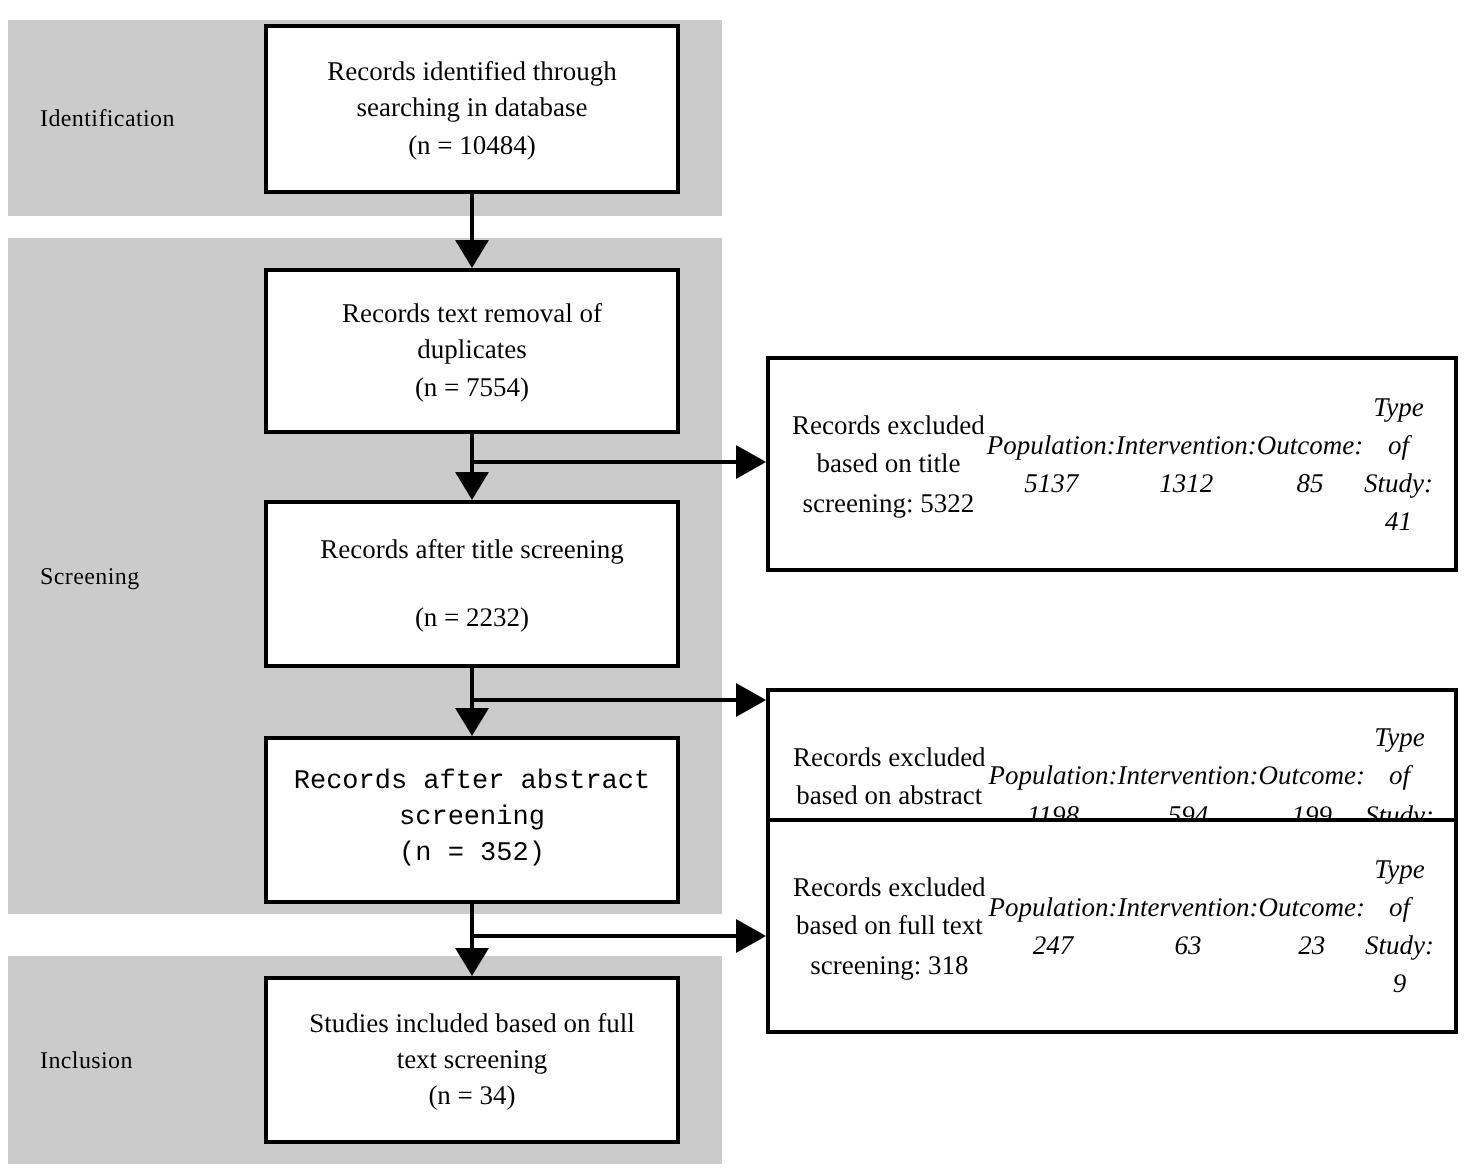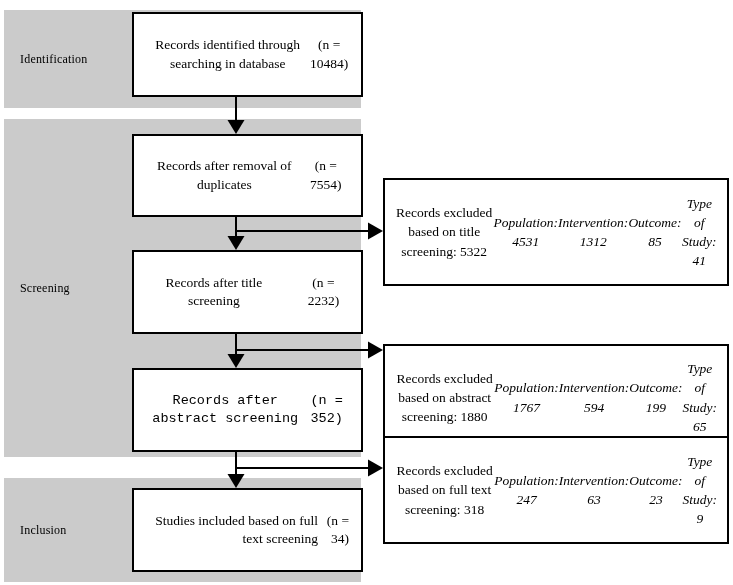--- a/index.html
+++ b/index.html
@@ -30,54 +30,54 @@
   .band1 { top: 10px;  height: 98px;  }
   .band2 { top: 119px; height: 338px; }
   .band3 { top: 478px; height: 104px; }
   .stage-label {
     font-size: 12px;
     letter-spacing: 0.2px;
   }
   .fbox {
     position: absolute;
     left: 132px;
-    width: 231px;
+    width: 208px;
     background: var(--box-bg);
     border: 2px solid var(--border);
     display: flex;
-    flex-direction: row;
+    flex-direction: column;
     justify-content: center;
     align-items: center;
     text-align: center;
     font-size: 13.5px;
     line-height: 1.35;
     padding: 2px 12px;
   }
   .fb1 { top: 12px;  height: 85px; }
   .fb2 { top: 134px; height: 83px; }
   .fb3 { top: 250px; height: 84px; gap: 16px; }
   .fb4 { top: 368px; height: 84px; font-family: Liberation Mono, monospace; }
-  .fb5 { top: 488px; height: 84px; text-align: right; }
+  .fb5 { top: 488px; height: 84px; }
   .ebox {
     position: absolute;
     left: 383px;
     width: 346px;
     background: var(--box-bg);
     border: 2px solid var(--border);
     display: flex;
     justify-content: center;
     align-items: center;
     text-align: center;
     font-size: 13.5px;
     line-height: 1.42;
     padding: 2px 10px;
   }
   .eb1 { top: 178px; height: 108px; }
   .eb2 { top: 296px; height: 107px; margin-top: 48px; }
-  .eb3 { top: 436px; height: 108px; }
+  .eb3 { top: 409px; height: 108px; }
   .reason { font-style: italic; }
   svg.arrows {
     position: absolute;
     top: 0; left: 0;
     width: 733px; height: 585px;
     pointer-events: none;
   }
   svg.arrows line { stroke: #000000; stroke-width: 2; }
   svg.arrows path { fill: #000000; stroke: none; }
 </style>
@@ -118,46 +118,46 @@
 
     <line x1="236" y1="468" x2="369" y2="468"></line>
     <path d="M368,459.5 L368,476.5 L383,468 Z"></path>
   </svg>
 
   <div class="fbox fb1">
     <div>Records identified through searching in database</div>
     <div>(n = 10484)</div>
   </div>
   <div class="fbox fb2">
-    <div>Records after removal of duplicates</div>
+    <div>Records text removal of duplicates</div>
     <div>(n = 7554)</div>
   </div>
   <div class="fbox fb3">
     <div>Records after title screening</div>
     <div>(n = 2232)</div>
   </div>
   <div class="fbox fb4">
     <div>Records after abstract screening</div>
     <div>(n = 352)</div>
   </div>
   <div class="fbox fb5">
     <div>Studies included based on full text screening</div>
     <div>(n = 34)</div>
   </div>
 
   <div class="ebox eb1">
     <div>Records excluded based on title screening: 5322</div>
-    <div class="reason">Population: 4531</div>
+    <div class="reason">Population: 5137</div>
     <div class="reason">Intervention: 1312</div>
     <div class="reason">Outcome: 85</div>
     <div class="reason">Type of Study: 41</div>
   </div>
   <div class="ebox eb2">
     <div>Records excluded based on abstract screening: 1880</div>
-    <div class="reason">Population: 1767</div>
+    <div class="reason">Population: 1198</div>
     <div class="reason">Intervention: 594</div>
     <div class="reason">Outcome: 199</div>
     <div class="reason">Type of Study: 65</div>
   </div>
   <div class="ebox eb3">
     <div>Records excluded based on full text screening: 318</div>
     <div class="reason">Population: 247</div>
     <div class="reason">Intervention: 63</div>
     <div class="reason">Outcome: 23</div>
     <div class="reason">Type of Study: 9</div>

